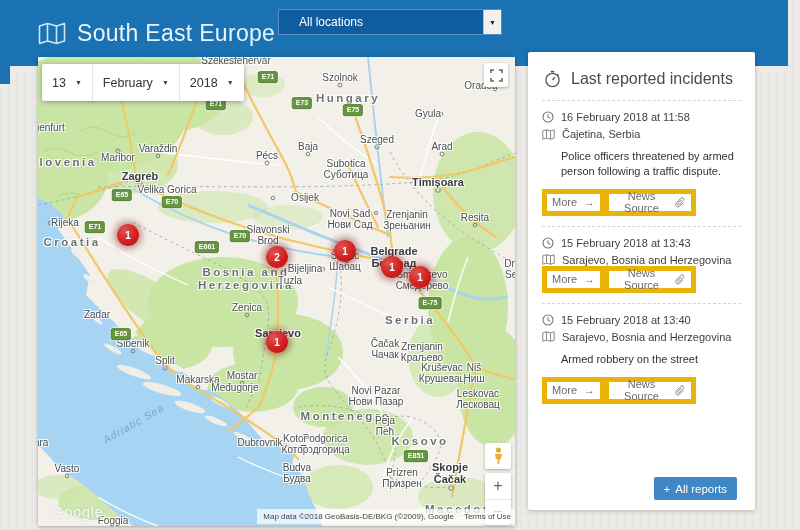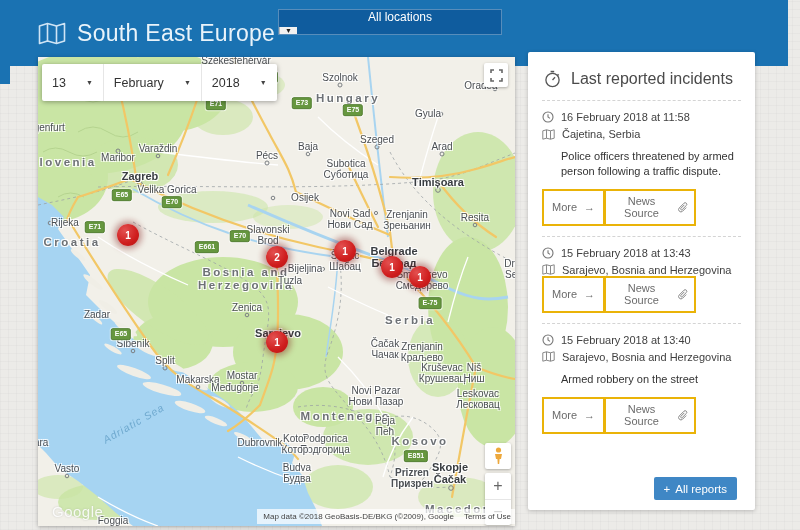--- a/index.html
+++ b/index.html
@@ -9,29 +9,29 @@
     background-color:#ecebe8;
     background-image:
       repeating-linear-gradient(0deg, rgba(0,0,0,0.025) 0 1px, transparent 1px 8px),
       repeating-linear-gradient(90deg, rgba(0,0,0,0.025) 0 1px, transparent 1px 8px);
   }
   
   .header{position:absolute;left:0;top:0;width:788px;height:66px;background:#1a72b2;z-index:5;display:flex;align-items:center;}
   .header-strip{position:absolute;left:0;top:0;width:10px;height:84px;background:#1a72b2;z-index:4;}
   .brand{display:flex;align-items:center;gap:11px;margin-left:38px;}
   .brand-title{color:#e9f3fa;font-size:23px;letter-spacing:.3px;font-weight:400;}
-  .loc-select{position:absolute;left:278px;top:9px;width:224px;height:26px;background:#0f5c9e;border:1px solid rgba(255,255,255,.30);display:flex;align-items:center;box-sizing:border-box;cursor:pointer;flex-direction:column;}
+  .loc-select{position:absolute;left:278px;top:9px;width:224px;height:26px;background:#0f5c9e;border:1px solid rgba(255,255,255,.30);display:flex;align-items:center;box-sizing:border-box;cursor:pointer;}
   .loc-select .val{color:#fff;font-size:12px;padding-left:20px;flex:1;}
   .loc-select .native-arrow{width:17px;align-self:stretch;background:#f1f1f1;border-left:1px solid #b9b9b9;display:flex;align-items:center;justify-content:center;font-size:7px;color:#222;}
   
   .map-card{position:absolute;left:38px;top:57px;width:477px;height:469px;background:#f2f0e9;box-shadow:0 1px 4px rgba(0,0,0,.30);overflow:hidden;z-index:6;}
   .side-card{position:absolute;left:528px;top:52px;width:227px;height:458px;background:#fff;box-shadow:0 1px 4px rgba(0,0,0,.22);z-index:6;box-sizing:border-box;padding:16px 14px 0 14px;border-radius:2px;}
   
   .date-card{position:absolute;left:42px;top:64px;height:37px;background:#fff;border-radius:2px;box-shadow:0 1px 5px rgba(0,0,0,.35);display:flex;align-items:stretch;z-index:8;}
-  .date-seg{display:flex;align-items:center;gap:20px;padding:0 10px;border-right:1px solid #e6e6e6;cursor:pointer;}
+  .date-seg{display:flex;align-items:center;gap:9px;padding:0 10px;border-right:1px solid #e6e6e6;cursor:pointer;}
   .date-seg:last-child{border-right:none;}
   .date-seg .t{font-size:12.5px;color:#333;}
   .date-seg .a{font-size:7px;color:#444;}
   
   .map-svg{position:absolute;left:0;top:0;width:477px;height:469px;}
   .mlabel{position:absolute;transform:translate(-50%,-50%);white-space:nowrap;text-align:center;
     font-size:10px;color:#4b4f54;line-height:1.12;
     text-shadow:-1px -1px 0 rgba(255,255,255,.9),1px -1px 0 rgba(255,255,255,.9),-1px 1px 0 rgba(255,255,255,.9),1px 1px 0 rgba(255,255,255,.9);}
   .mlabel.country{font-size:11.5px;font-weight:bold;color:#6d7175;letter-spacing:2.5px;}
   .mlabel.citybold{font-size:11px;font-weight:bold;color:#383c40;}
@@ -53,21 +53,21 @@
   .attrib span{font-size:8px;color:#444;}
   .glogo{position:absolute;left:14px;bottom:6px;font-size:15px;font-weight:500;color:rgba(255,255,255,.88);letter-spacing:.5px;z-index:4;
     text-shadow:0 0 2px rgba(120,120,120,.35);}
   
   .side-title{display:flex;align-items:center;gap:10px;color:#4a4a4a;font-size:16px;margin:2px 0 12px 2px;}
   .dashed{border:none;border-top:1px dashed #d4d4d4;margin:10px 0;}
   .inc{margin-top:2px;}
   .inc-row{display:flex;align-items:center;gap:7px;margin-top:5px;color:#3f3f3f;font-size:11px;}
   .inc-desc{margin:9px 0 10px 19px;font-size:11px;color:#333;line-height:1.35;width:186px;}
   .btn-row{display:flex;margin-left:0px;}
-  .btn{border:2px solid #eab308;background:#fff;color:#6b6b6b;font-size:11px;height:37px;display:flex;align-items:center;justify-content:center;gap:7px;cursor:pointer;box-sizing:border-box;}
+  .btn{border:5px solid #eab308;background:#fff;color:#6b6b6b;font-size:11px;height:27px;display:flex;align-items:center;justify-content:center;gap:7px;cursor:pointer;box-sizing:border-box;}
   .btn.more{width:63px;}
   .btn.news{width:92px;margin-left:-1px;}
   .allreports{position:absolute;right:18px;bottom:10px;background:#3f87c5;color:#fff;border:none;border-radius:2px;
     font-size:11.5px;height:23px;padding:0 10px;display:flex;align-items:center;gap:5px;cursor:pointer;font-family:"Liberation Sans",sans-serif;}
   .icon{display:inline-flex;flex:none;}
 </style>
 </head>
 <body>
 
 <div class="header-strip"></div>
@@ -412,21 +412,21 @@
         <div>Kotor</div>
         <div>Котор</div>
       </div>
       <div class="mlabel city" style="left: 259px; top: 416px;">
         <div>Budva</div>
         <div>Будва</div>
       </div>
       <div class="mlabel city" style="left: 222px; top: 386px;">
         <div>Dubrovnik</div>
       </div>
-      <div class="mlabel city" style="left: 374px; top: 421px; font-weight: bold;">
+      <div class="mlabel city" style="left: 364px; top: 421px;">
         <div>Prizren</div>
         <div>Призрен</div>
       </div>
       <div class="mlabel citybold" style="left: 412px; top: 416px;">
         <div>Skopje</div>
         <div>Čačak</div>
       </div>
       <div class="mlabel city" style="left: 29px; top: 412px;">
         <div>Vasto</div>
       </div>

